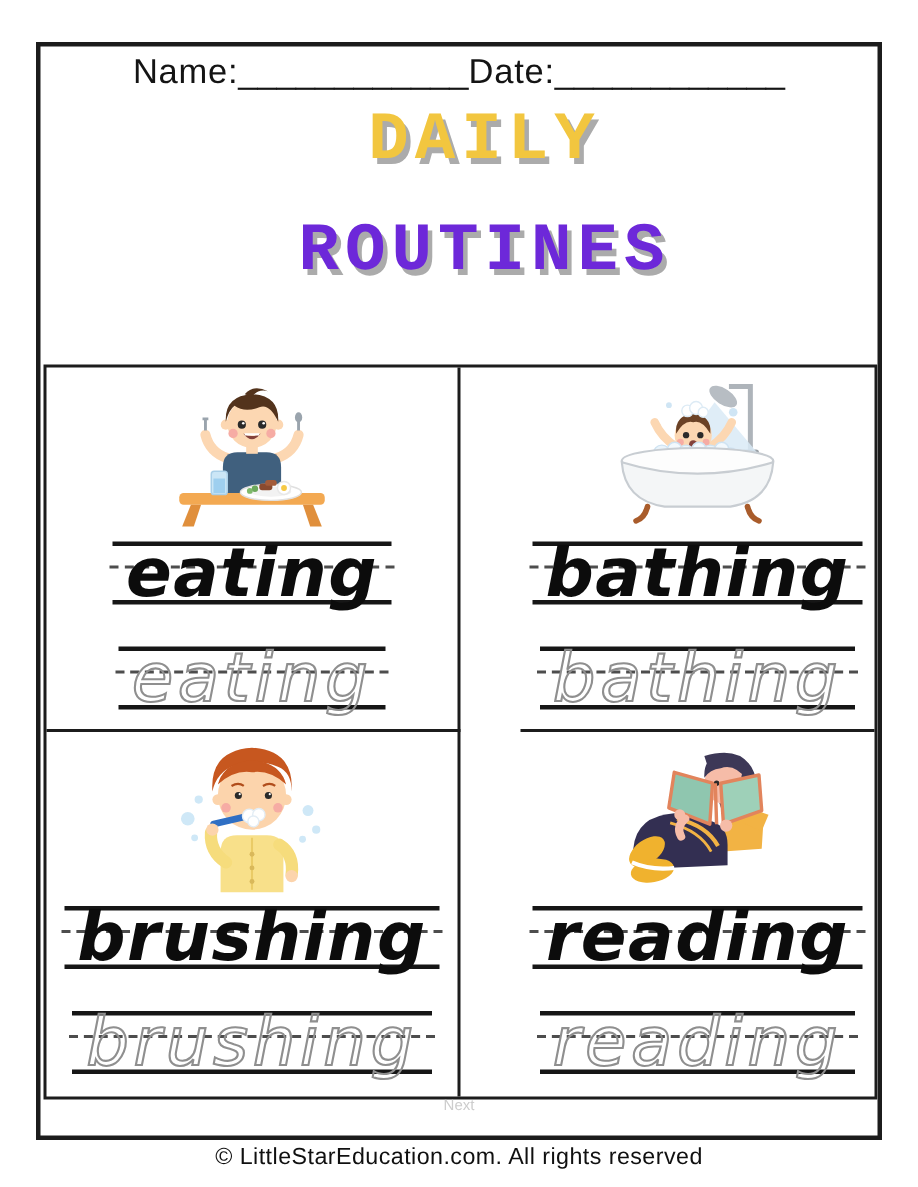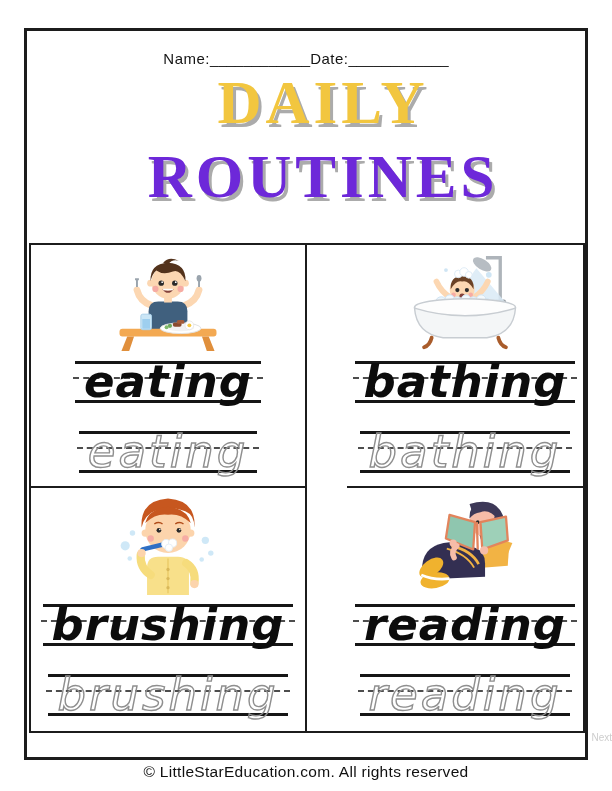--- a/index.html
+++ b/index.html
@@ -1,43 +1,43 @@
 <!DOCTYPE html>
 <html><head>
 <meta charset="utf-8">
 <style>
   html,body{margin:0;padding:0;background:#ffffff;}
   .page{position:relative;width:612px;height:791px;background:#fff;overflow:hidden;
         font-family:"DejaVu Sans",sans-serif;color:#111;}
   .frame{position:absolute;left:24px;top:28px;width:558px;height:726px;border:3px solid #1c1c1c;}
-  .namedate{position:absolute;top:50px;left:0;right:0;text-align:center;
-            font-family:"Liberation Sans",sans-serif;font-size:15px;color:#141414;letter-spacing:.5px;}
+  .namedate{position:absolute;top:34px;left:0;right:0;text-align:center;
+            font-family:"Liberation Sans",sans-serif;font-size:23px;color:#141414;letter-spacing:.5px;}
   .namedate .lbl{font-weight:500;}
   .blankline{display:inline-block;letter-spacing:0;}
   .title{position:absolute;left:0;right:0;text-align:center;font-weight:800;
-         font-size:61px;letter-spacing:4px;font-family:Liberation Serif, serif;margin-left:34px;}
+         font-size:45px;letter-spacing:4px;font-family:Liberation Mono, monospace;margin-left:34px;}
   .title.t1{top:68px;color:#F2C63F;text-shadow:3px 4px 0 #ABABAB;}
   .title.t2{top:142px;color:#6d28d9;text-shadow:3px 4px 0 #ABABAB;}
   .directions{position:absolute;top:202px;left:0;right:0;text-align:center;
               font-family:"Liberation Sans",sans-serif;font-size:17px;color:#3a3a3a;letter-spacing:.4px;}
   .grid{position:absolute;left:29px;top:243px;width:552px;height:486px;border:2px solid #1c1c1c;
         display:grid;grid-template-columns:1fr 1fr;grid-template-rows:1fr 1fr;background:#fff;font-style:italic;}
   .cell{position:relative;display:flex;flex-direction:column;align-items:center;
         border-right:2px solid #1c1c1c;border-bottom:2px solid #1c1c1c;overflow:hidden;}
   .cell.c2,.cell.c4{border-right:none;margin-left:40px;}
   .cell.c3,.cell.c4{border-bottom:none;}
   .illus{height:102px;margin-top:5px;display:flex;align-items:flex-end;justify-content:center;}
   .guide{position:relative;margin-top:9px;height:36px;padding:0 9px;
          border-top:3px solid #161616;border-bottom:3px solid #161616;}
   .guide .mid{position:absolute;left:-2px;right:-2px;top:13px;border-top:2px dashed #4d4d4d;}
   .guide .word{position:relative;display:block;font-size:45px;font-weight:700;line-height:36px;
                letter-spacing:1px;color:#0c0c0c;white-space:nowrap;}
   .guide.trace{margin-top:28px;}
   .guide.trace .word{color:transparent;-webkit-text-stroke:1.4px #8f8f8f;letter-spacing:3px;font-weight:400;}
-  .watermark{position:absolute;top:732px;left:0;right:0;text-align:right;
+  .watermark{position:absolute;top:732px;left:0;right:0;text-align:center;
              font-size:10px;color:#cdcdcd;font-family:"Liberation Sans",sans-serif;}
   .footer{position:absolute;top:763px;left:0;right:0;text-align:center;
           font-family:"Liberation Sans",sans-serif;font-size:15.5px;color:#101010;letter-spacing:.3px;}
   svg{display:block;}
 </style>
 </head>
 <body>
 
 <div class="page">
   <div class="frame"></div>

